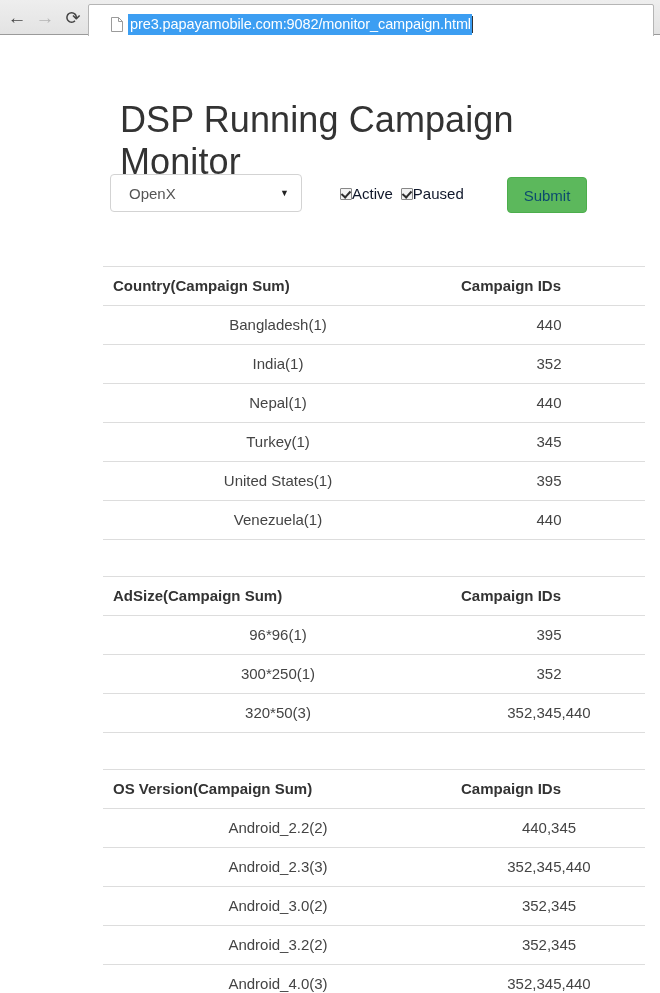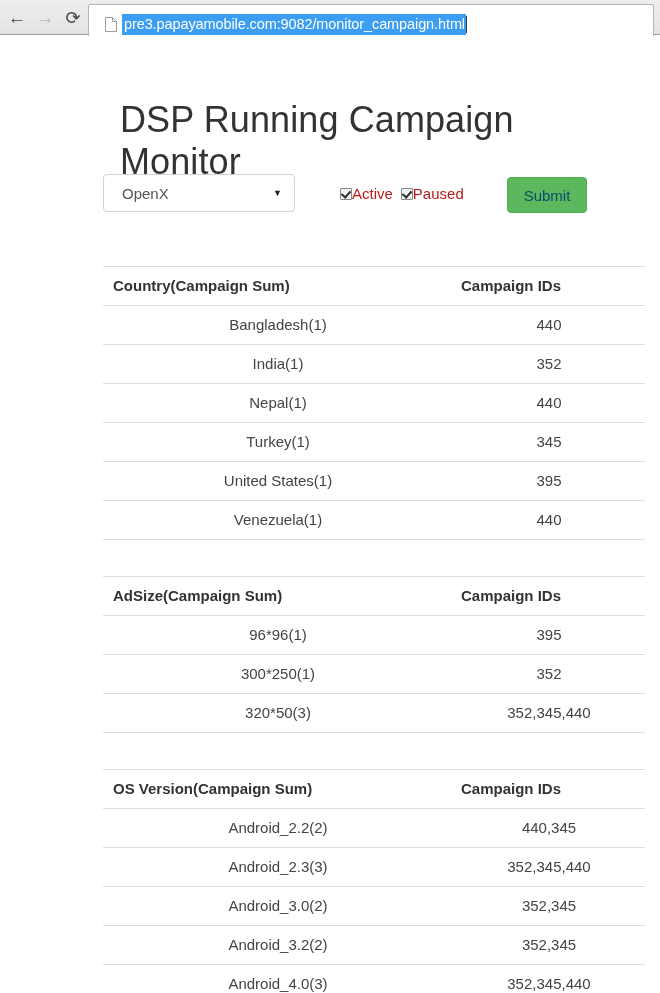--- a/index.html
+++ b/index.html
@@ -51,21 +51,21 @@
     top: 4px;
     left: 88px;
     width: 566px;
     height: 40px;
     background: #ffffff;
     border: 1px solid #b5b5b5;
     border-radius: 2px;
     box-sizing: border-box;
     display: flex;
     align-items: center;
-    padding-left: 16px;
+    padding-left: 22px;
     overflow: hidden;
   }
   .page-doc-icon {
     width: 12px;
     height: 15px;
     flex: 0 0 auto;
     position: relative;
     margin-right: 5px;
   }
   .page-doc-icon svg { display: block; }
@@ -110,21 +110,21 @@
 
   .controls-row {
     position: absolute;
     left: 103px;
     top: 138px;
     width: 500px;
     height: 42px;
   }
   .source-select {
     position: absolute;
-    left: 0;
+    left: 7px;
     top: 0;
     width: 192px;
     height: 38px;
     background: #ffffff;
     border: 1px solid #d3d3d3;
     border-radius: 4px;
     box-sizing: border-box;
     display: flex;
     align-items: center;
     font-size: 15px;
@@ -139,21 +139,21 @@
     margin-right: 2px;
   }
 
   .checkboxes {
     position: absolute;
     left: 237px;
     top: 11px;
     display: flex;
     align-items: center;
     font-size: 15px;
-    color: #b91c1c;
+    color: #0f172a;
   }
   .cb-group {
     display: inline-flex;
     align-items: center;
   }
   .cb-group + .cb-group { margin-left: 8px; }
   .cbox {
     width: 12px;
     height: 12px;
     border: 1px solid #878787;

